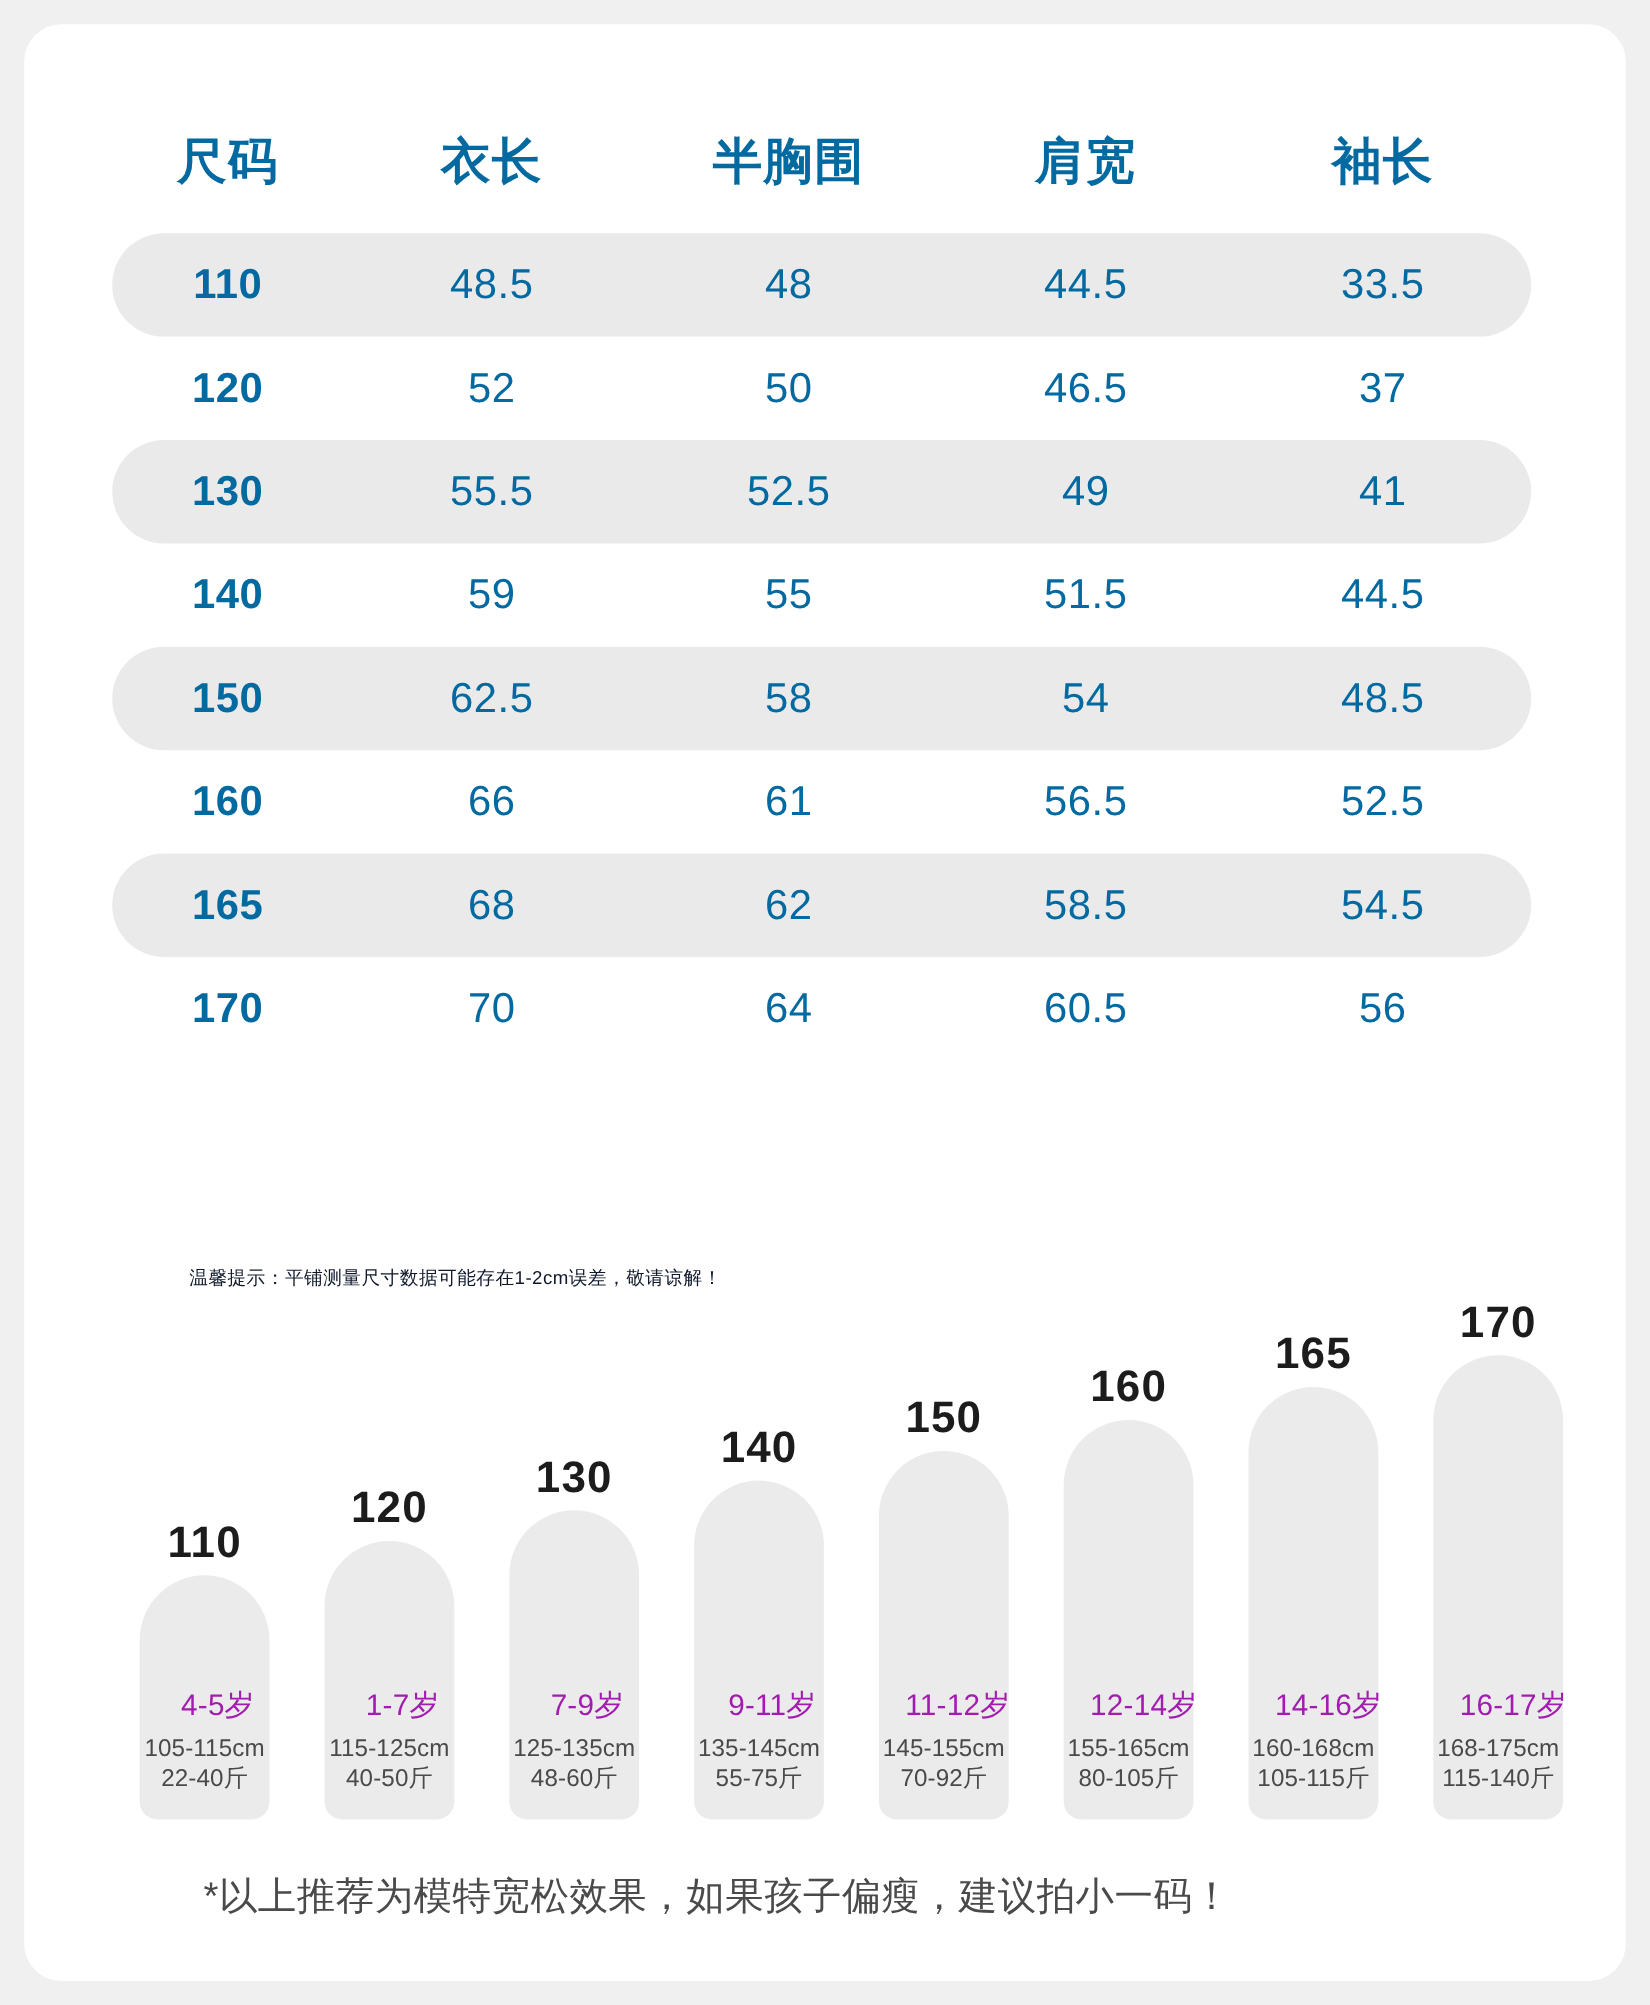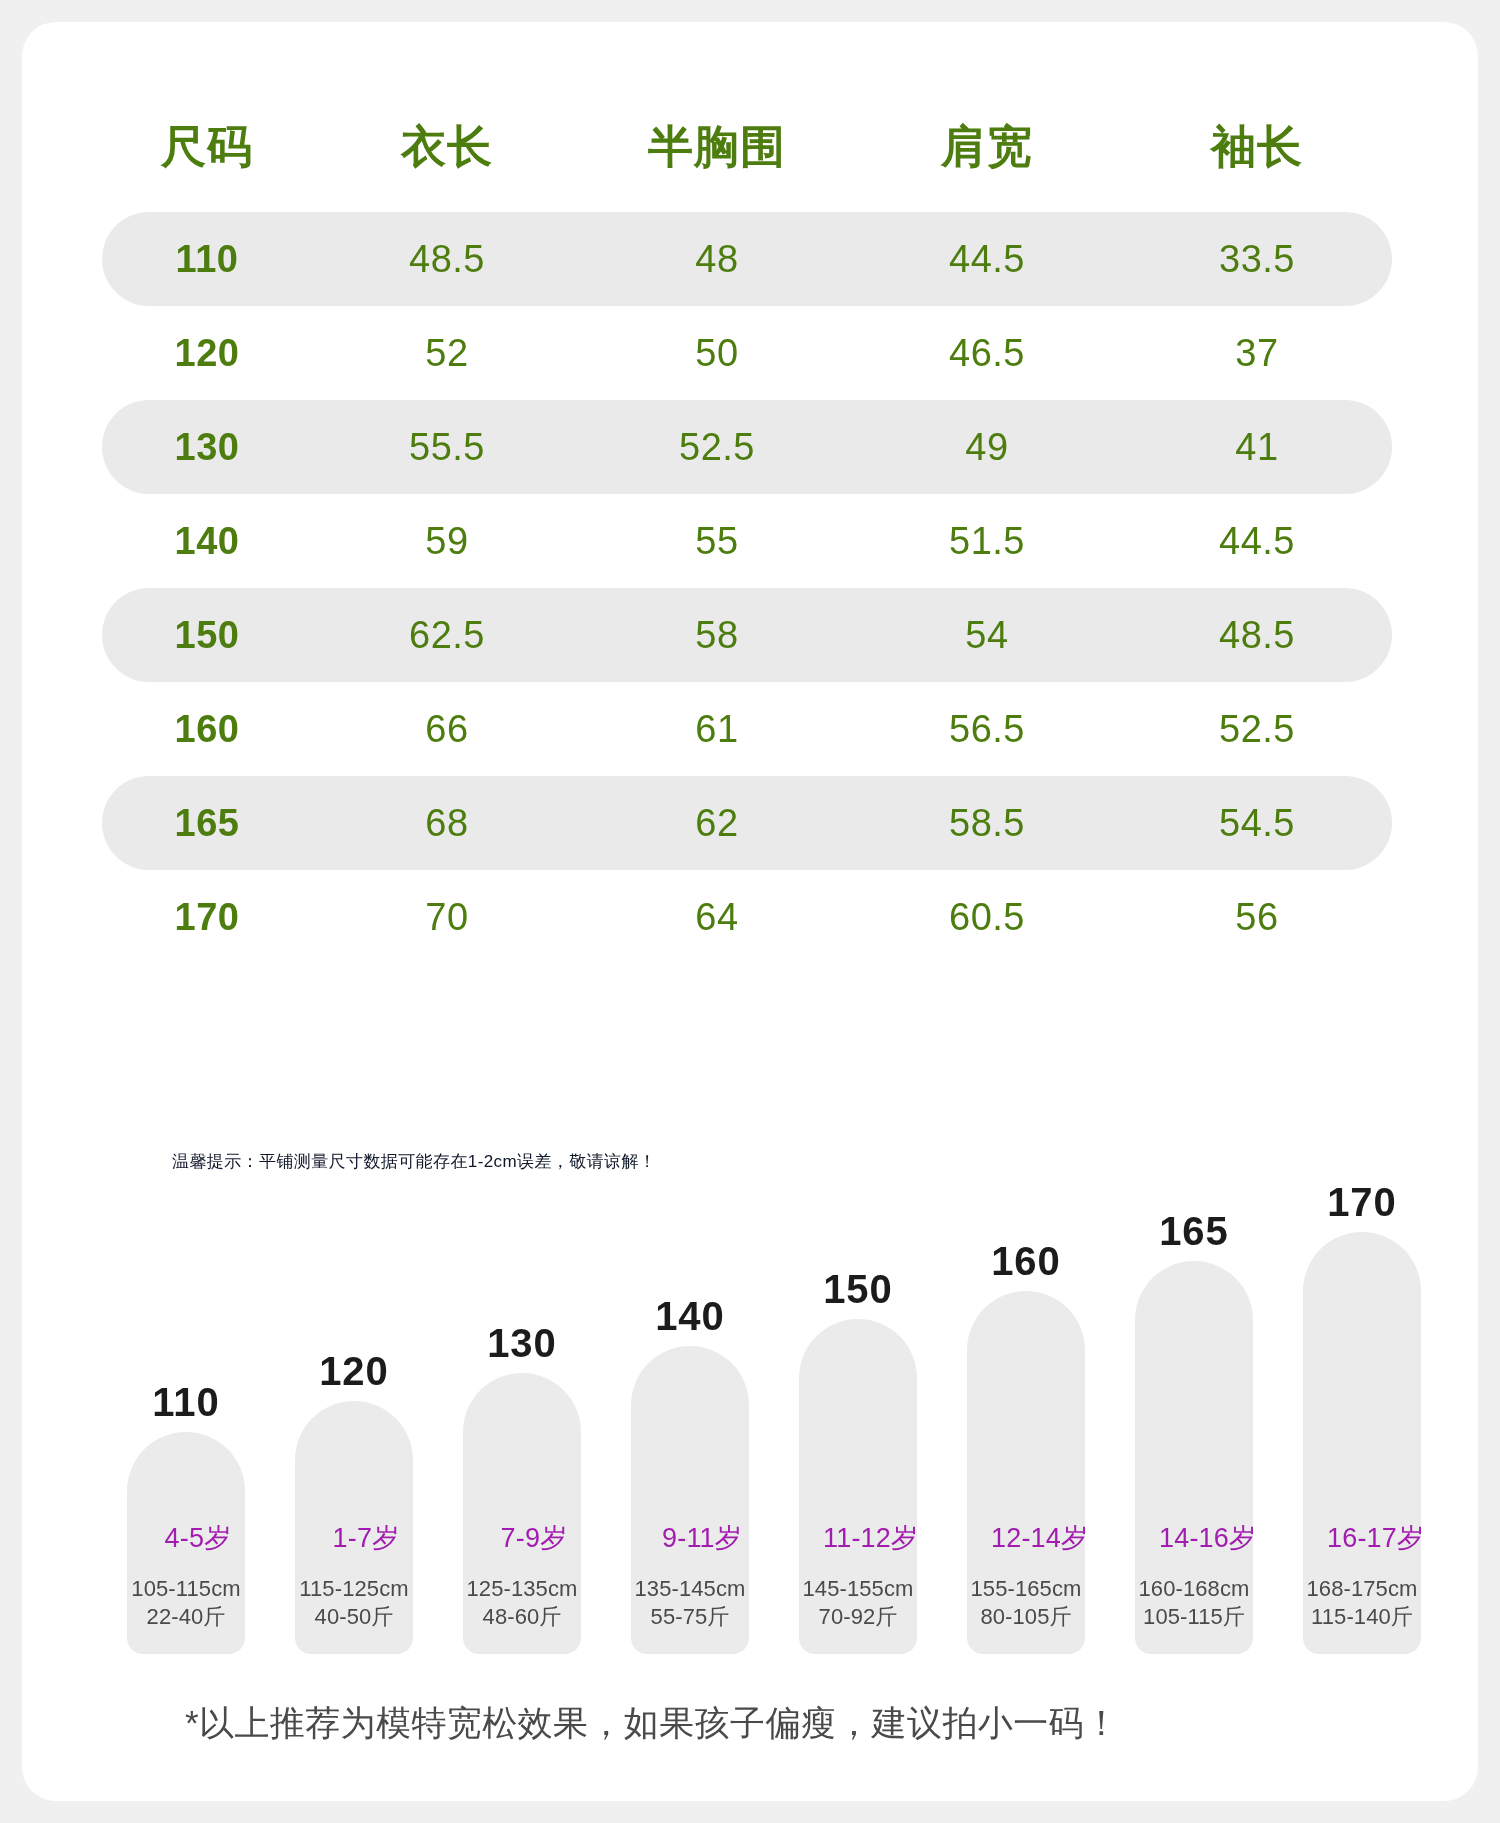--- a/index.html
+++ b/index.html
@@ -47,21 +47,21 @@
   .t-row.stripe { background: #eaeaea; }
 
   .t-head {
     height: 104px;
     margin-bottom: 14px;
   }
 
   .t-cell {
     text-align: center;
     font-size: 38px;
-    color: #4d7c0f;
+    color: #0369a1;
     line-height: 1;
     letter-spacing: 0.5px;
   }
 
   .t-head .t-cell {
     font-size: 45px;
     font-weight: 700;
     letter-spacing: 1px;
   }
 
@@ -135,21 +135,21 @@
     padding-left: 24px;
   }
 
   .bar-h, .bar-w {
     font-size: 22px;
     color: #4a4a4a;
     line-height: 1.3;
     letter-spacing: 0.1px;
     white-space: nowrap;
   }
-  .bar-h { margin-top: 21px; }
+  .bar-h { margin-top: 9px; }
 
   #bars-note {
     position: absolute;
     left: 163px;
     top: 1678px;
     font-size: 35px;
     color: #4a4a4a;
     letter-spacing: 0.4px;
     white-space: nowrap;
   }

